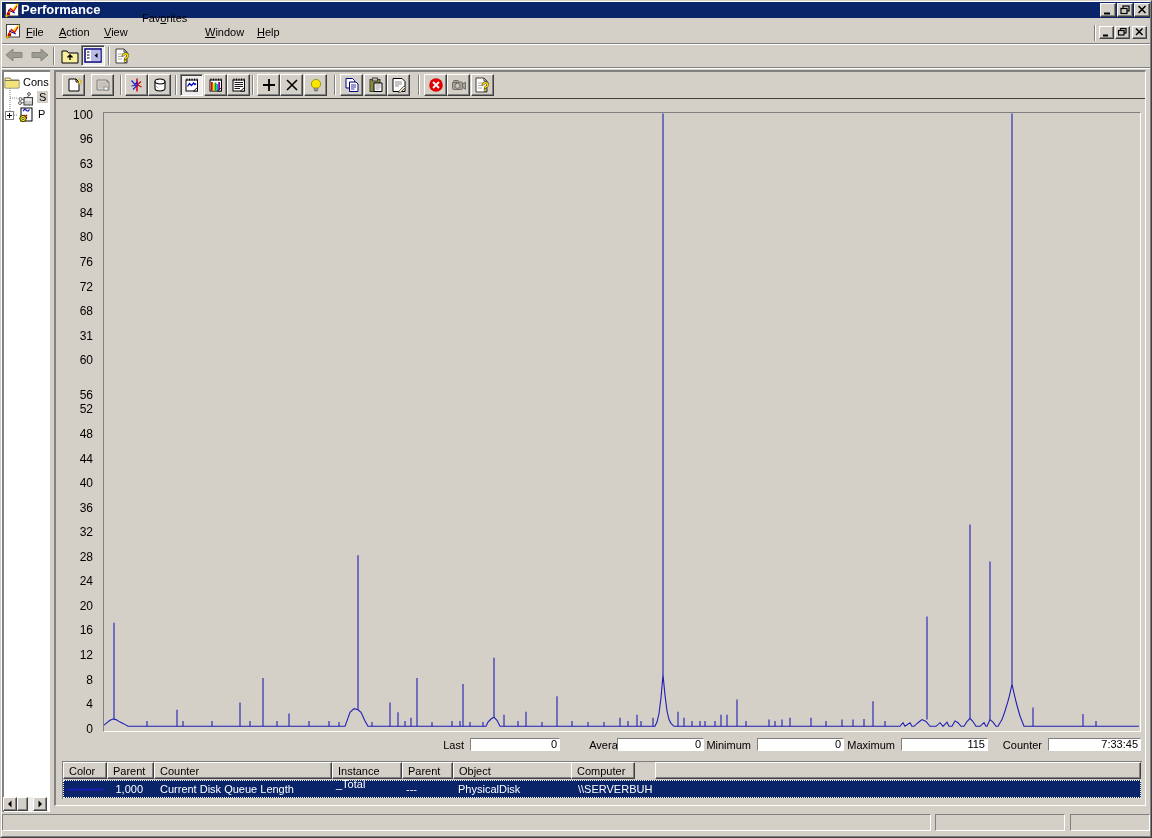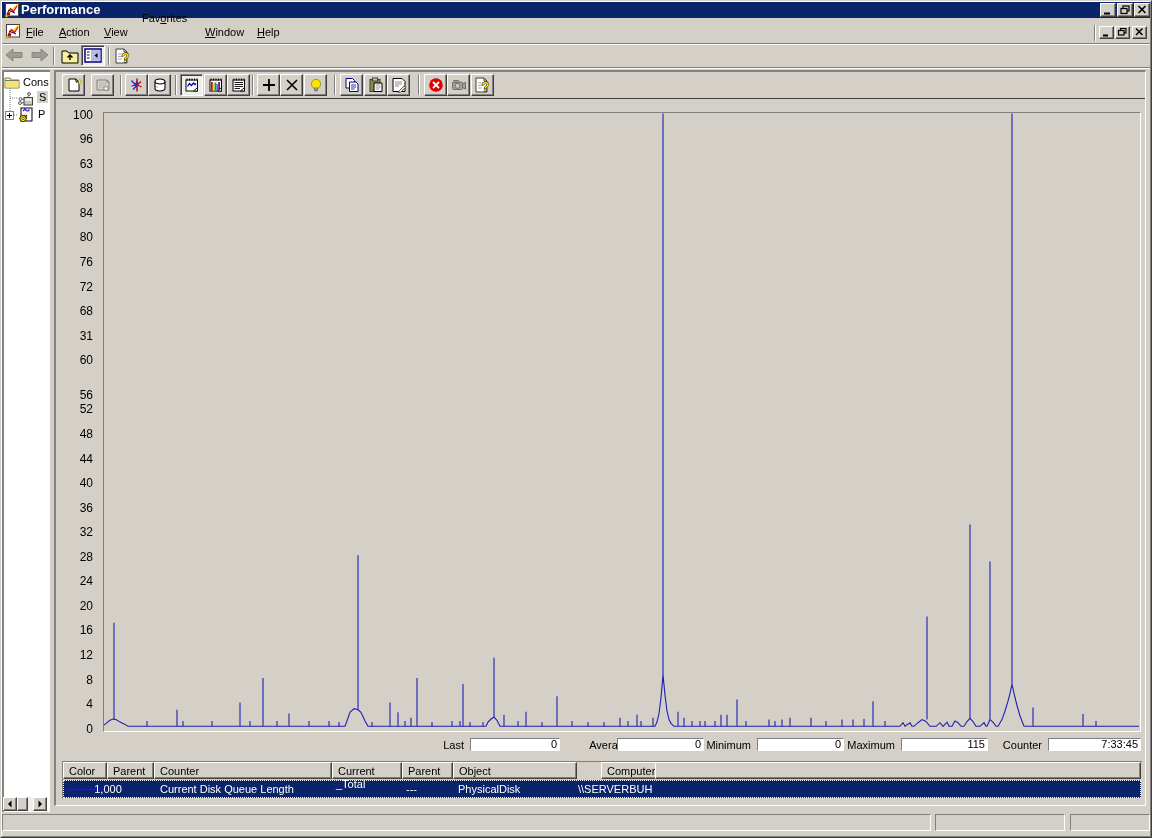--- a/index.html
+++ b/index.html
@@ -427,30 +427,30 @@
 <div class="ab slab" style="right:257px;top:739px">Maximum</div>
 <div class="ab sbox" style="left:901px;top:738px;width:87px">115</div>
 <div class="ab slab" style="right:110px;top:739px">Counter</div>
 <div class="ab sbox" style="left:1048px;top:738px;width:93px">7:33:45</div>
 
 <div class="ab" style="left:62px;top:761px;width:1080px;height:38px;
   border-top:1px solid #808080;border-left:1px solid #808080"></div>
 <div class="ab hcell" style="left:63px;top:762px;width:44px">Color</div>
 <div class="ab hcell" style="left:107px;top:762px;width:47px">Parent</div>
 <div class="ab hcell" style="left:154px;top:762px;width:178px">Counter</div>
-<div class="ab hcell" style="left:332px;top:762px;width:70px">Current</div>
+<div class="ab hcell" style="left:332px;top:762px;width:70px">Instance</div>
 <div class="ab hcell" style="left:402px;top:762px;width:51px">Parent</div>
 <div class="ab hcell" style="left:453px;top:762px;width:124px">Object</div>
-<div class="ab hcell" style="left:601px;top:762px;width:78px">Computer</div>
+<div class="ab hcell" style="left:571px;top:762px;width:64px">Computer</div>
 <div class="ab hcell" style="left:655px;top:762px;width:486px"></div>
 <div class="ab selrow" style="left:63px;top:780px;width:1078px;height:18px"></div>
 <svg class="ab" style="left:67px;top:788px" width="38" height="3" viewBox="0 0 38 3">
     <line x1="0" y1="1.5" x2="38" y2="1.5" stroke="#1b1bb4" stroke-width="2"></line>
   </svg>
-<div class="ab rtext" style="left:90px;top:783px;width:36px;text-align:center">1,000</div>
+<div class="ab rtext" style="left:107px;top:783px;width:36px;text-align:right">1,000</div>
 <div class="ab rtext" style="left:160px;top:783px">Current Disk Queue Length</div>
 <div class="ab rtext" style="left:336px;top:778px">_Total</div>
 <div class="ab rtext" style="left:406px;top:783px">---</div>
 <div class="ab rtext" style="left:458px;top:783px">PhysicalDisk</div>
 <div class="ab rtext" style="left:578px;top:783px">\\SERVERBUH</div>
 
 <div class="ab sbpanel" style="left:2px;width:929px"></div>
 <div class="ab sbpanel" style="left:935px;width:130px"></div>
 <div class="ab sbpanel" style="left:1070px;width:80px"></div>
 

